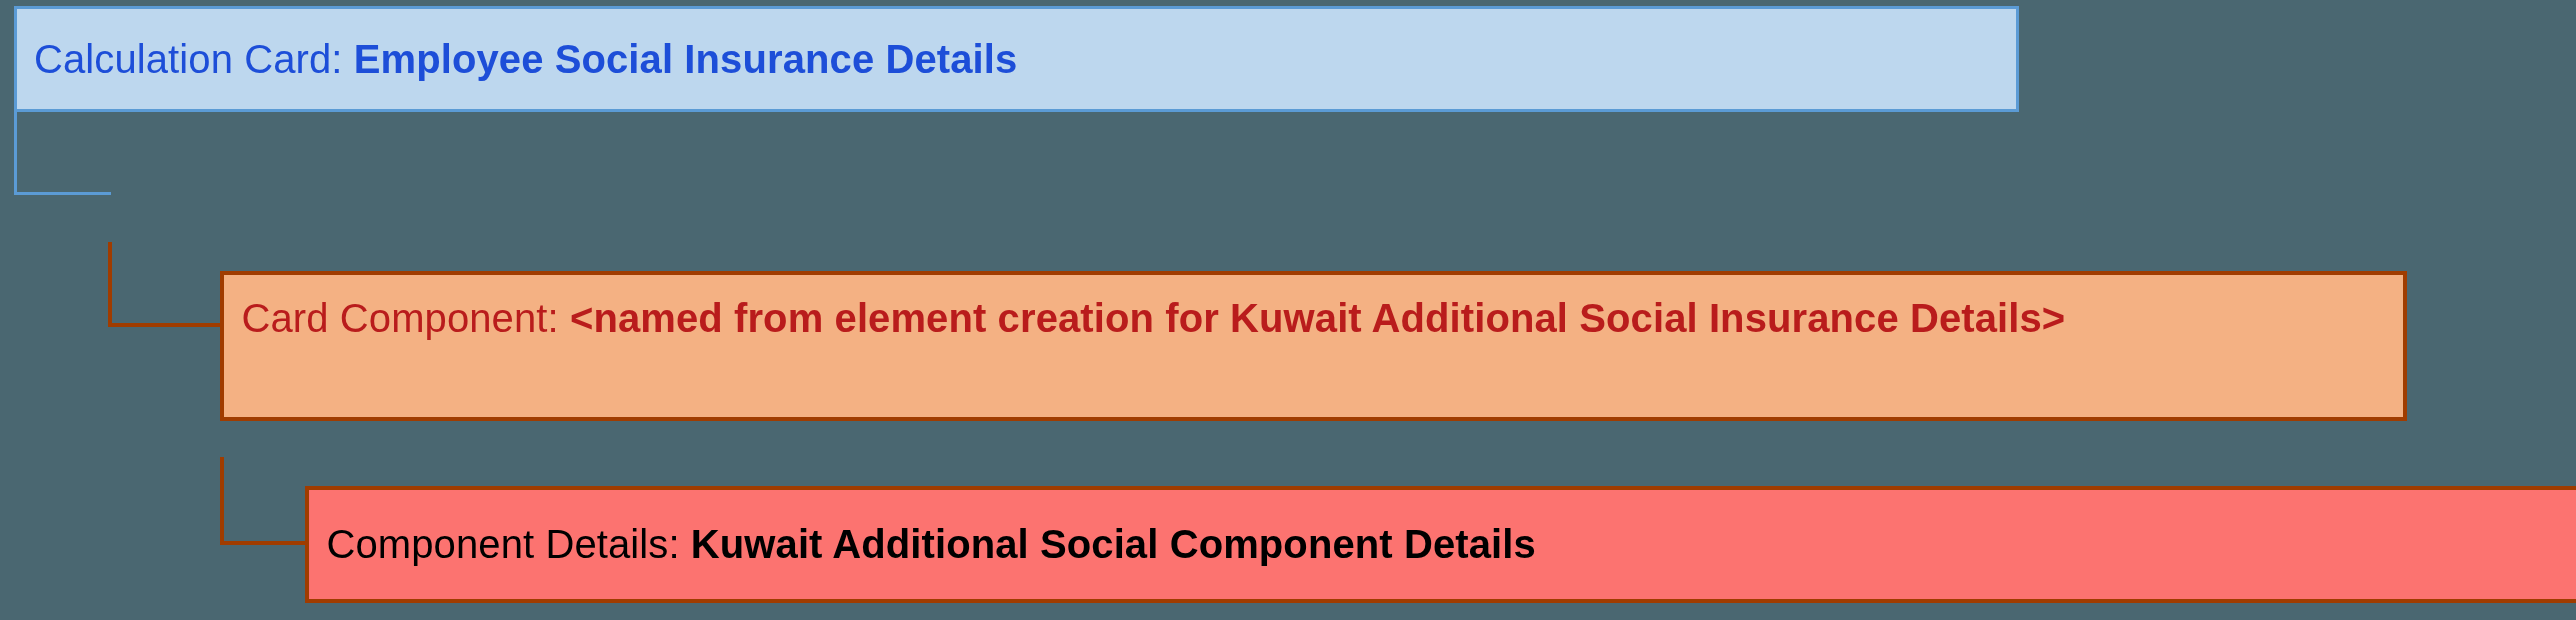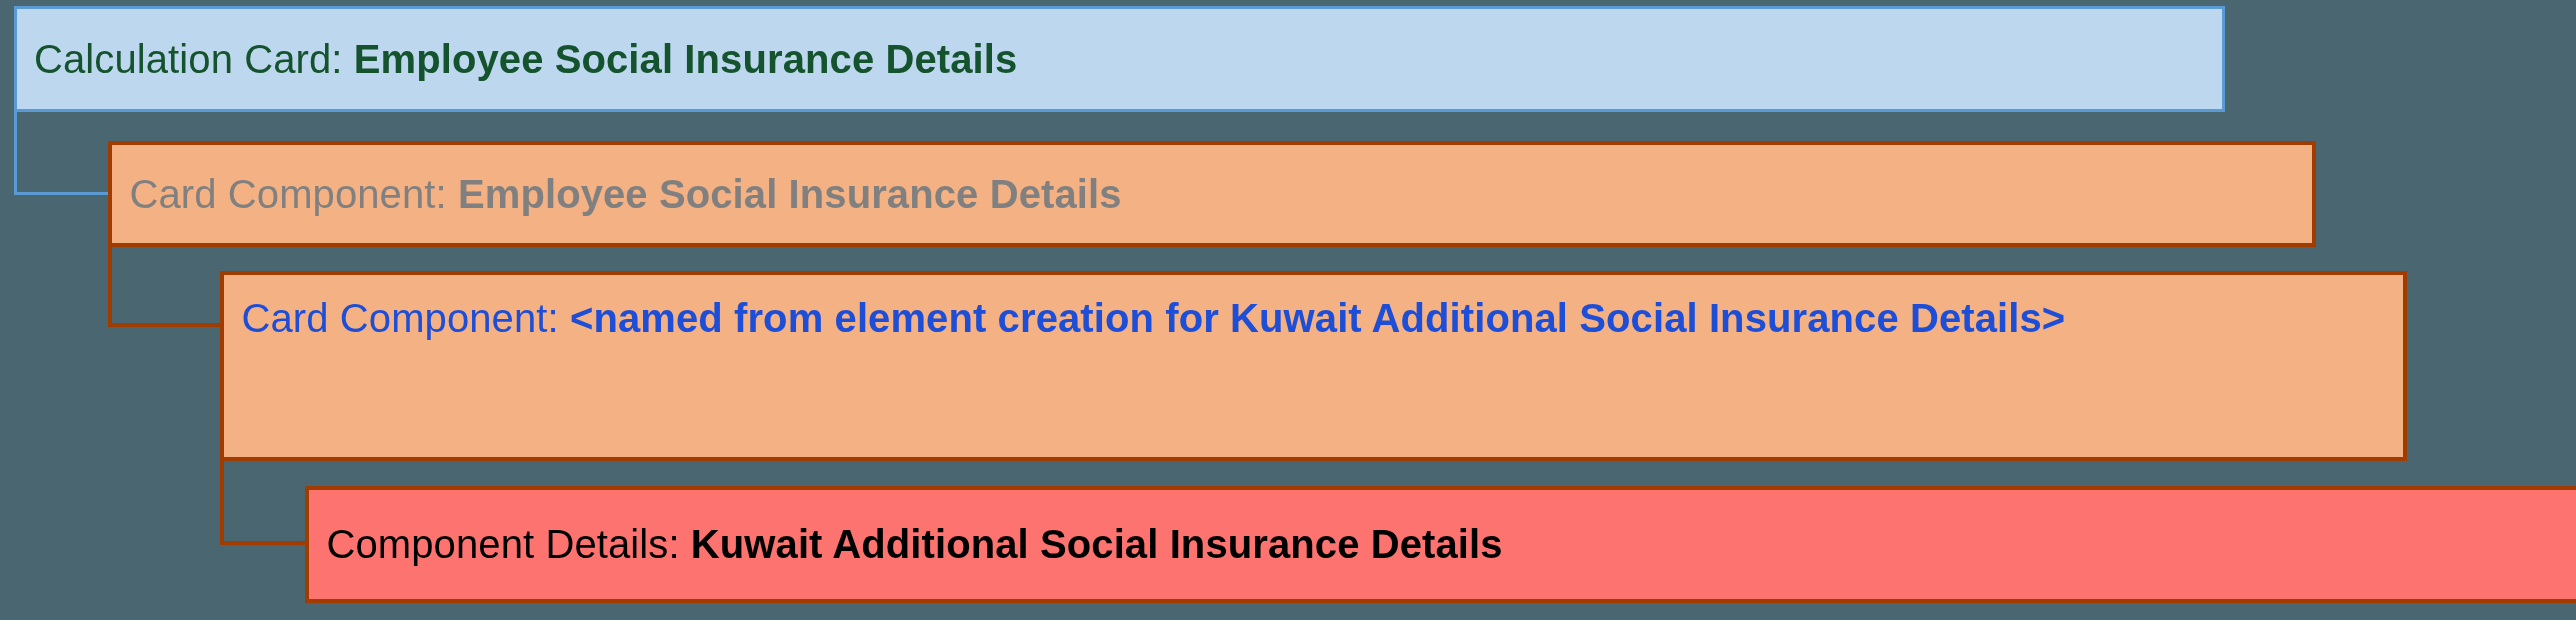--- a/index.html
+++ b/index.html
@@ -49,45 +49,45 @@
     letter-spacing: 0.1px;
     white-space: normal;
   }
   .node .label b {
     font-weight: 700;
   }
 
   .node-calc-card {
     left: 13.5px;
     top: 6.3px;
-    width: 2211px;
+    width: 2005px;
     height: 106px;
     background: #bdd7ee;
     border: 3.2px solid #5b9bd5;
-    color: #14532d;
+    color: #1d4ed8;
   }
 
   .node-card-comp-1 {
     left: 108px;
     top: 141px;
     width: 2208px;
     height: 106px;
     background: #f4b183;
     border: 4px solid #a03c00;
     color: #808080;
   }
 
   .node-card-comp-2 {
     left: 220px;
     top: 271px;
     width: 2187px;
-    height: 190px;
+    height: 150px;
     background: #f4b183;
     border: 4px solid #a03c00;
-    color: #1d4ed8;
+    color: #b91c1c;
     align-items: flex-start;
     padding-top: 17.5px;
   }
 
   .node-comp-detail {
     left: 305px;
     top: 486px;
     width: 2277px;
     height: 117px;
     background: #fc7370;
@@ -103,26 +103,23 @@
   <div class="conn conn-blue" style="left:13.5px; top:109px; width:97px; height:86px;"></div>
 
   <div class="conn conn-orange" style="left:108px; top:242px; width:116px; height:85px;"></div>
 
   <div class="conn conn-orange" style="left:220px; top:457px; width:90px; height:88px;"></div>
 
   <div class="node node-calc-card">
     <div class="label"><span>Calculation Card: </span><b>Employee Social Insurance Details</b></div>
   </div>
 
-  <div class="node node-card-comp-1">
-    <div class="label"><span>Card Component: </span><b>Employee Social Insurance Details</b></div>
-  </div>
 
   <div class="node node-card-comp-2">
     <div class="label"><span>Card Component: </span><b>&lt;named from element creation for Kuwait Additional Social Insurance Details&gt;</b></div>
   </div>
 
   <div class="node node-comp-detail">
-    <div class="label"><span>Component Details: </span><b>Kuwait Additional Social Insurance Details</b></div>
+    <div class="label"><span>Component Details: </span><b>Kuwait Additional Social Component Details</b></div>
   </div>
 
 </div>
 
 
 </body></html>

